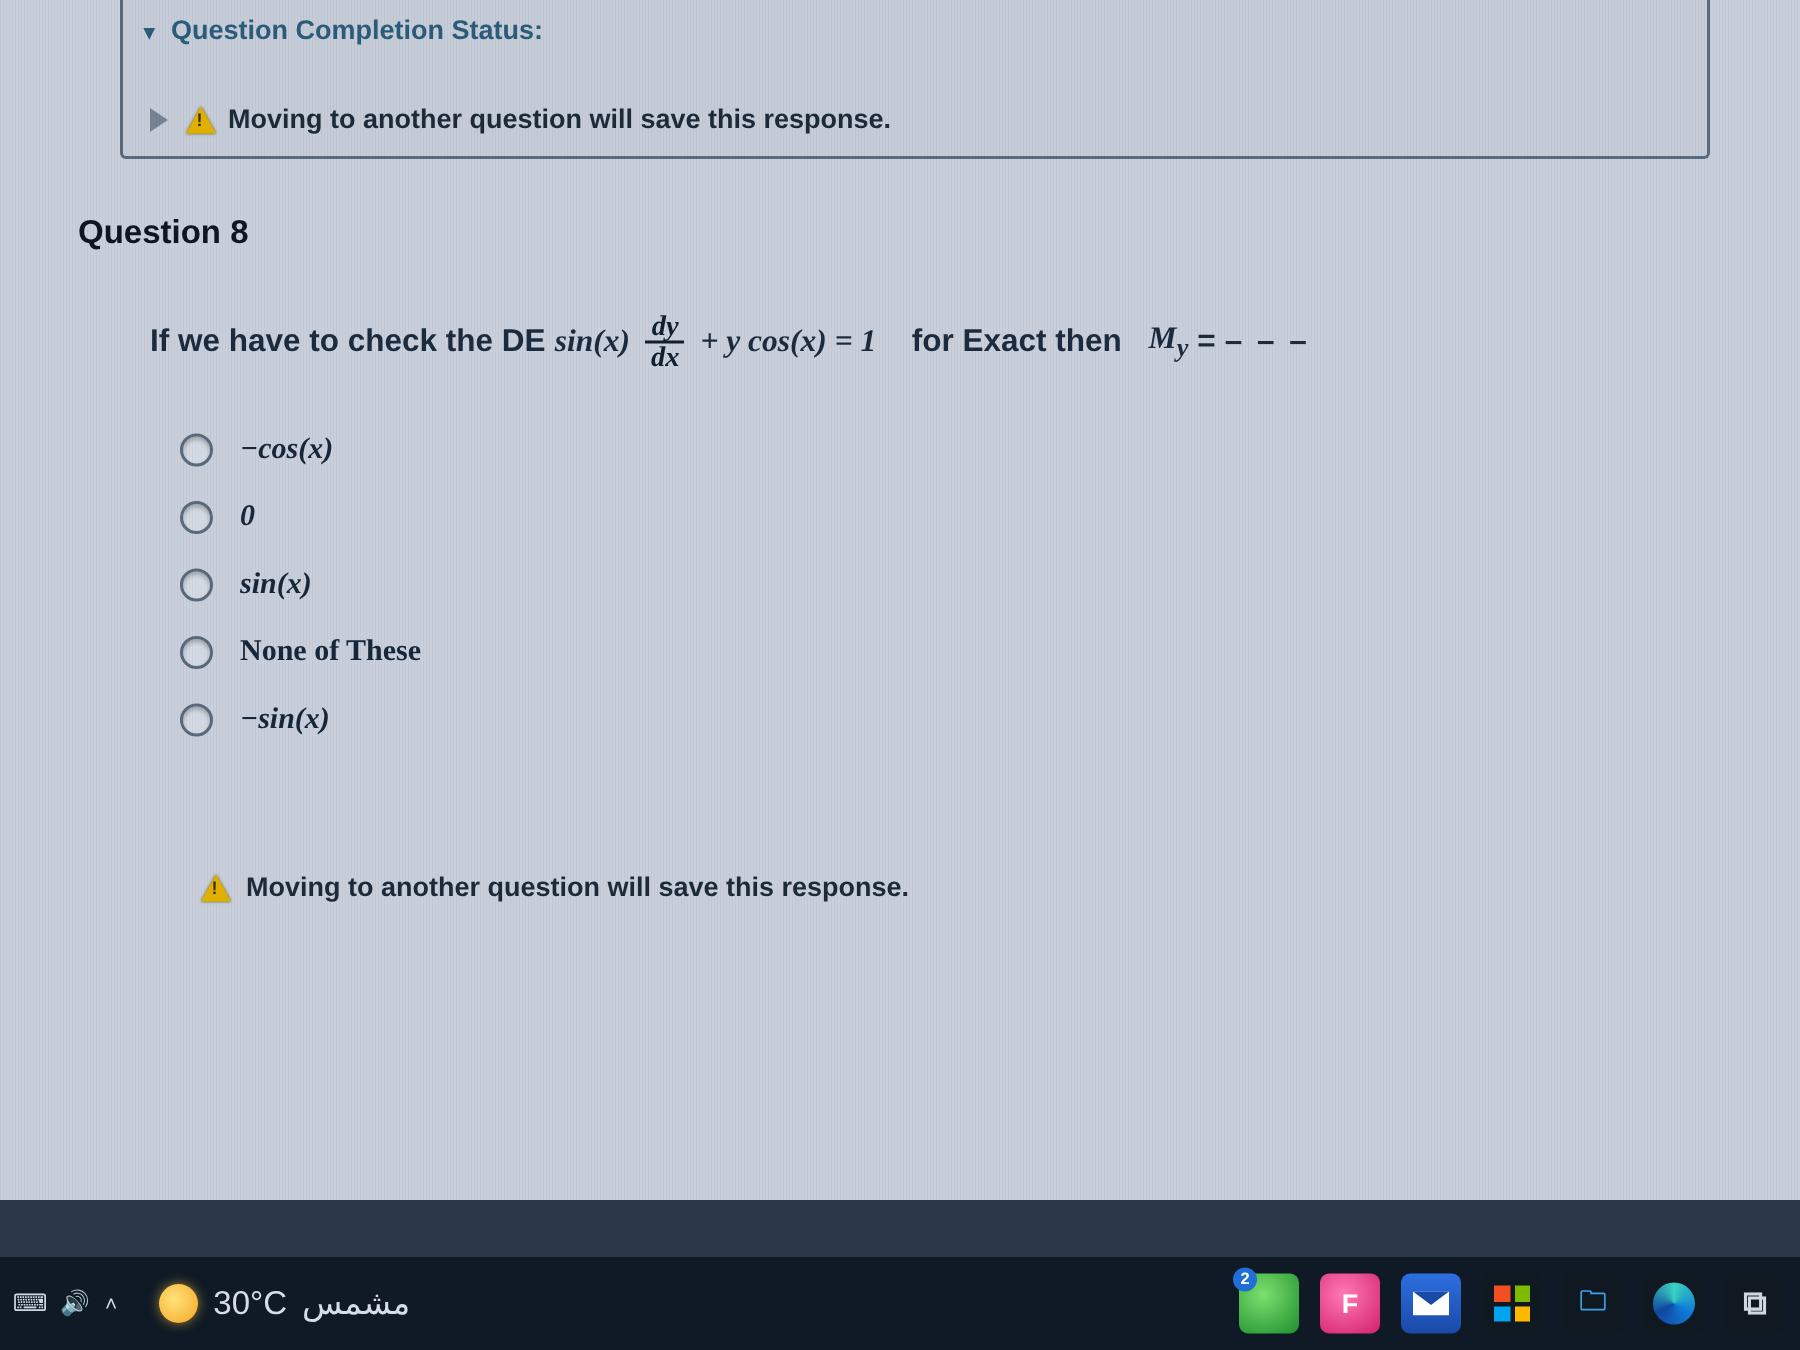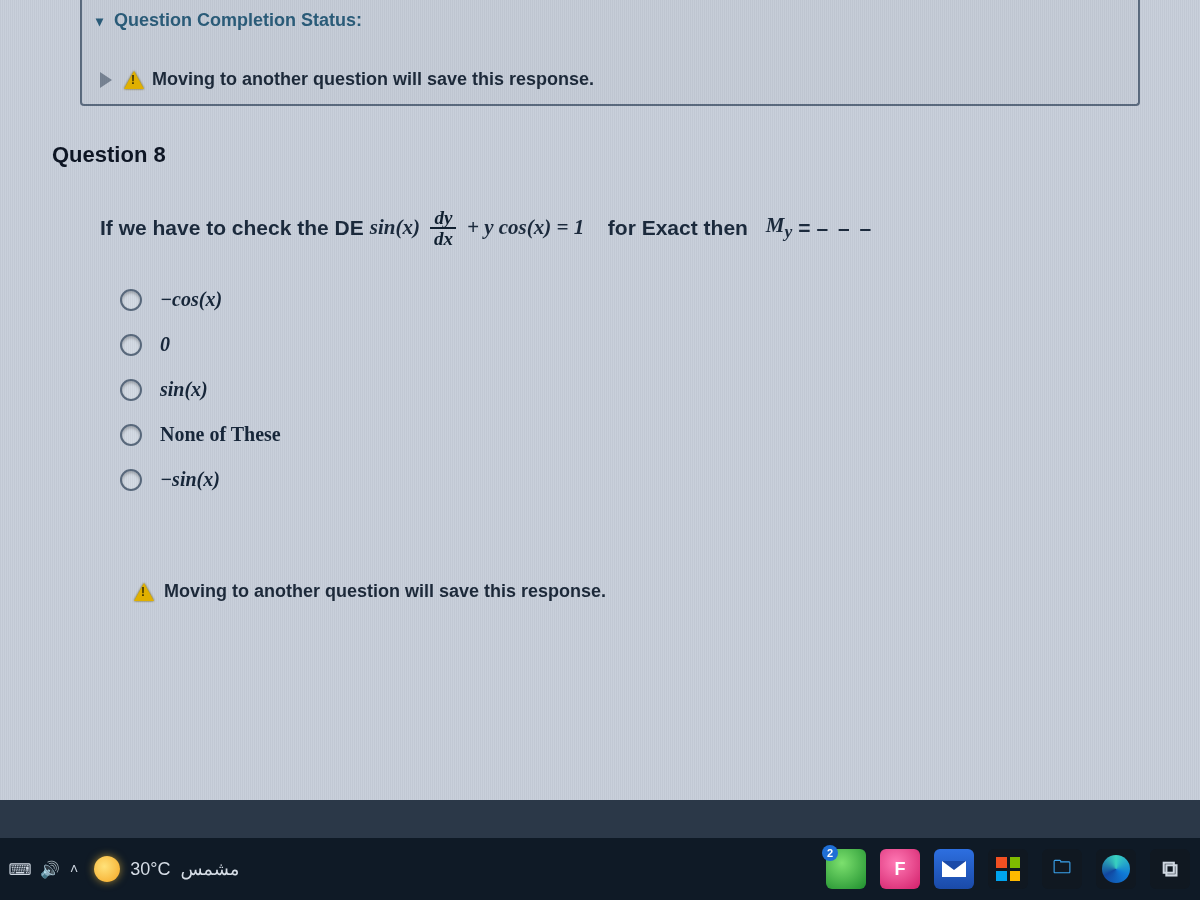--- a/index.html
+++ b/index.html
@@ -24,21 +24,21 @@
   .afterline{color:#1c2b3d}
   .dashes{letter-spacing:2px}
   .options{margin:40px 0 0 20px}
   .opt{display:flex;align-items:center;gap:18px;margin:22px 0;font-size:20px;font-weight:bold;color:#17273a;font-family:'Times New Roman',serif}
   .radio{width:18px;height:18px;border:2px solid #5a6a7d;border-radius:50%;background:#d4dbe4;box-shadow:inset 0 2px 3px rgba(0,0,0,.25);flex:0 0 auto}
   .bottom-banner{margin:90px 0 0 34px;display:flex;align-items:center;gap:10px;color:#1d2a3a;font-size:18px;font-weight:bold}
   
   .taskbar{position:absolute;left:0;right:0;bottom:0;height:62px;background:#0f1a26;display:flex;align-items:center;color:#d6dde6;padding:0 10px;gap:14px}
   .tb-left{display:flex;align-items:center;gap:10px;font-size:16px}
   .tb-ico{width:20px;height:20px;display:flex;align-items:center;justify-content:center;color:#cfd7e1}
-  .weather{display:flex;align-items:center;gap:10px;margin-left:2px;font-size:18px}
+  .weather{display:flex;align-items:center;gap:10px;margin-left:14px;font-size:22px}
   .sun{width:26px;height:26px;border-radius:50%;background:radial-gradient(circle at 40% 40%,#ffe27a,#f5a623);box-shadow:0 0 8px rgba(255,200,60,.6)}
   .tb-spacer{flex:1}
   .tb-app{width:40px;height:40px;border-radius:6px;display:flex;align-items:center;justify-content:center;font-weight:bold;font-size:18px}
   .tb-app.green{background:radial-gradient(circle at 40% 35%,#7ce06e,#1e8e2e);color:#fff}
   .tb-app.badge{position:relative}
   .tb-app.badge::after{content:"2";position:absolute;left:-4px;top:-4px;width:16px;height:16px;border-radius:50%;background:#1f6fd6;color:#fff;font-size:11px;display:flex;align-items:center;justify-content:center}
   .tb-app.pink{background:radial-gradient(circle at 40% 35%,#ff7ab5,#d21f6a);color:#fff}
   .tb-app.mail{background:linear-gradient(#2d6fe0,#1a4aa8);color:#fff}
   .tb-app.mail span{display:block;width:24px;height:16px;background:#fff;clip-path:polygon(0 0,100% 0,100% 100%,0 100%);position:relative}
   .tb-app.mail span::after{content:"";position:absolute;left:0;top:0;border-left:12px solid transparent;border-right:12px solid transparent;border-top:9px solid #1a4aa8}

